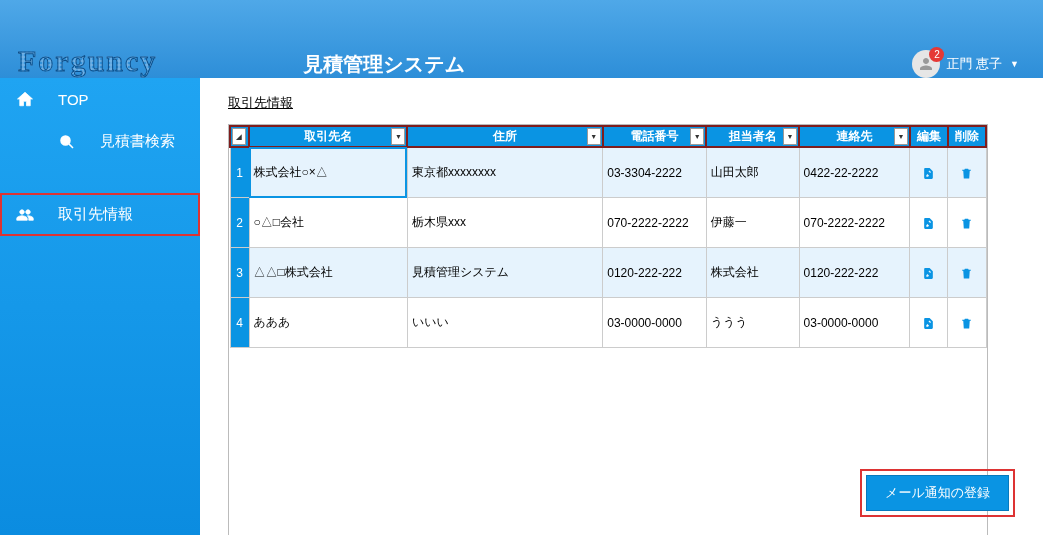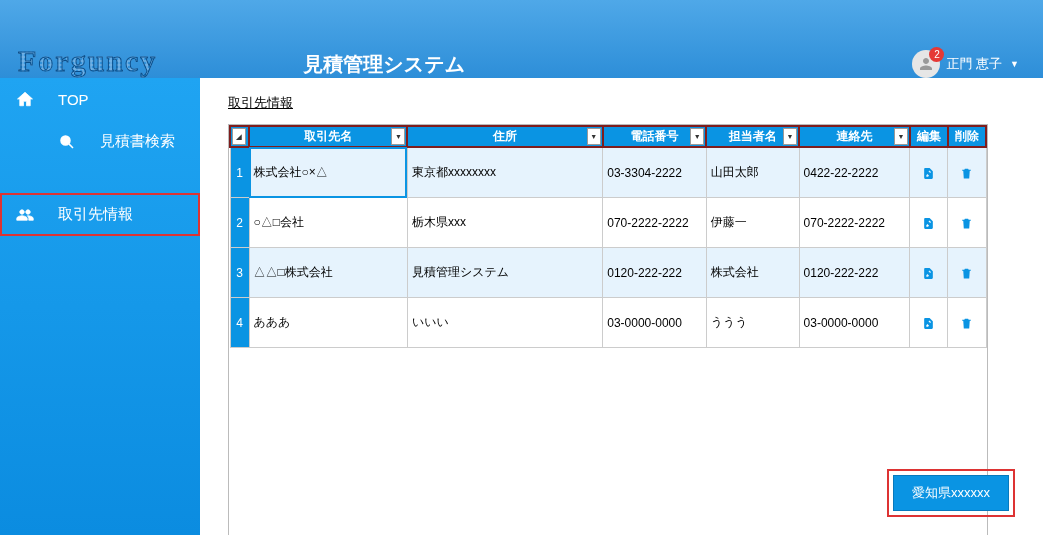--- a/index.html
+++ b/index.html
@@ -188,17 +188,17 @@
                   <path d="M6 7h12l-1 14H7L6 7zm3-4h6l1 2h4v2H4V5h4l1-2z"></path>
                 </svg></td>
             </tr>
           </tbody>
       </table>
       <div class="grid-blank"></div>
     </div>
 
     <div class="action-row">
       <span class="btn-highlight">
-        <button class="btn">愛知県xxxxxx</button>
+        <button class="btn">メール通知の登録</button>
       </span>
     </div>
   </div>
 </div>
 
 </body></html>

